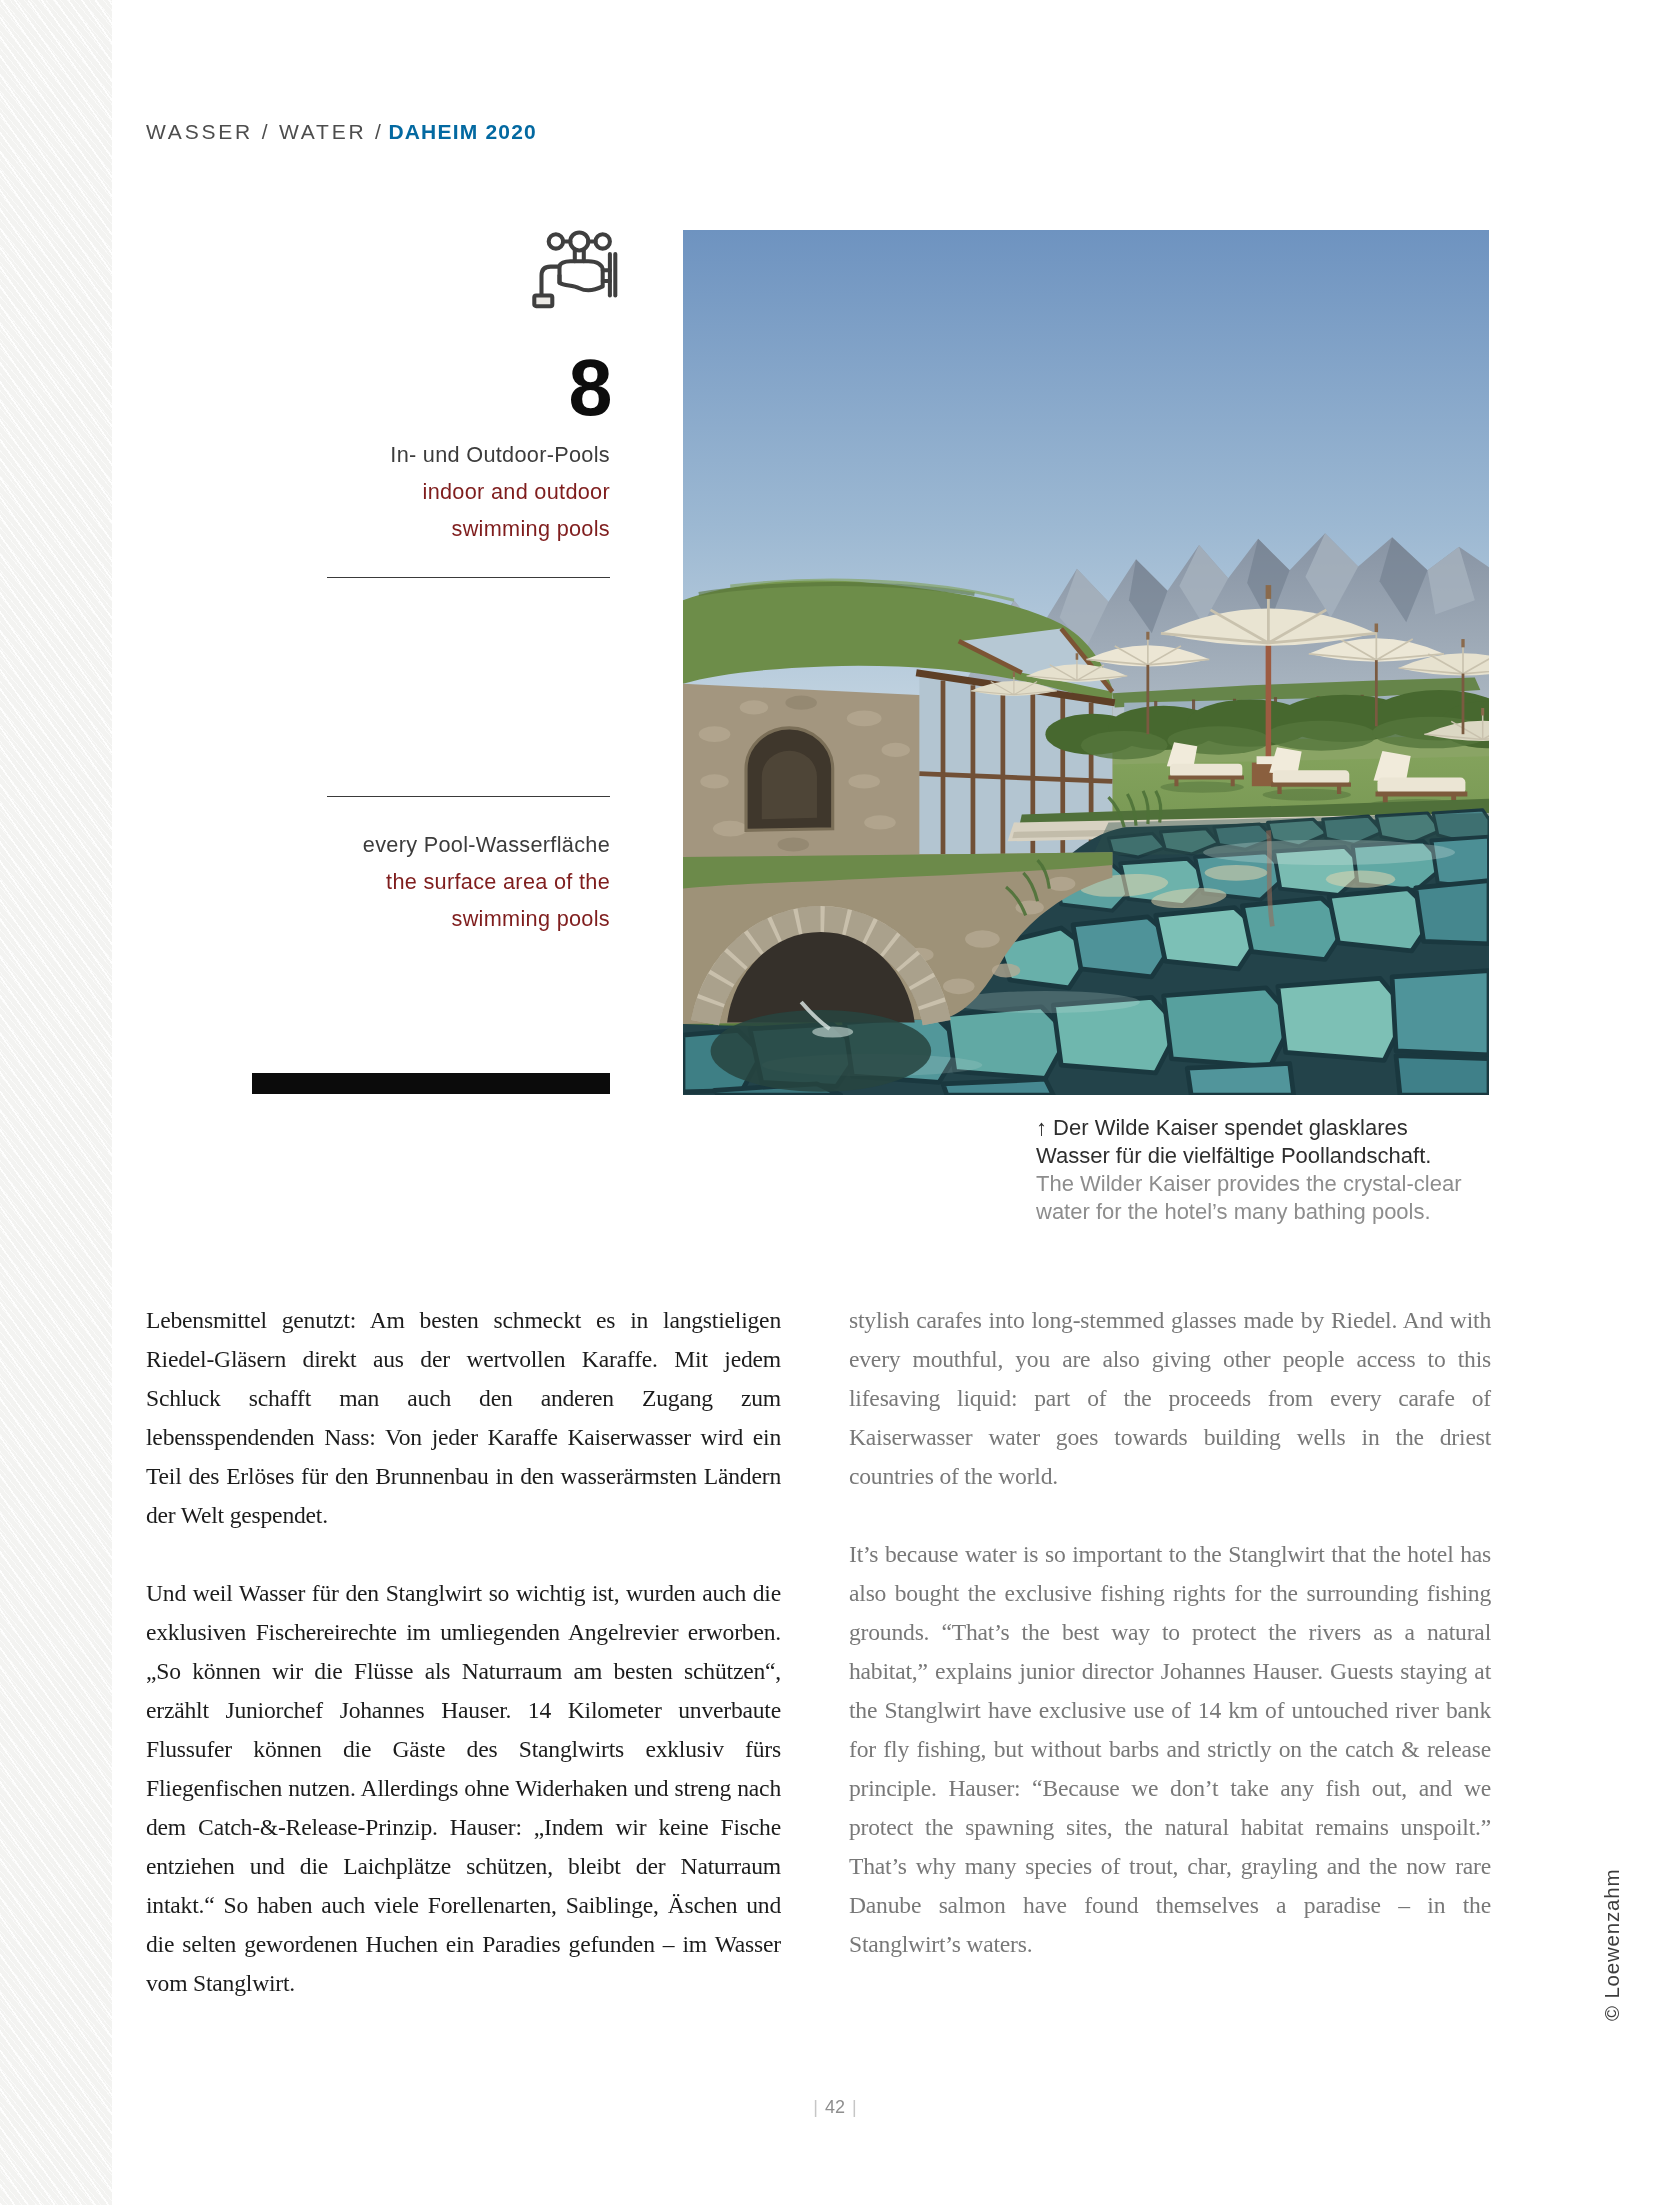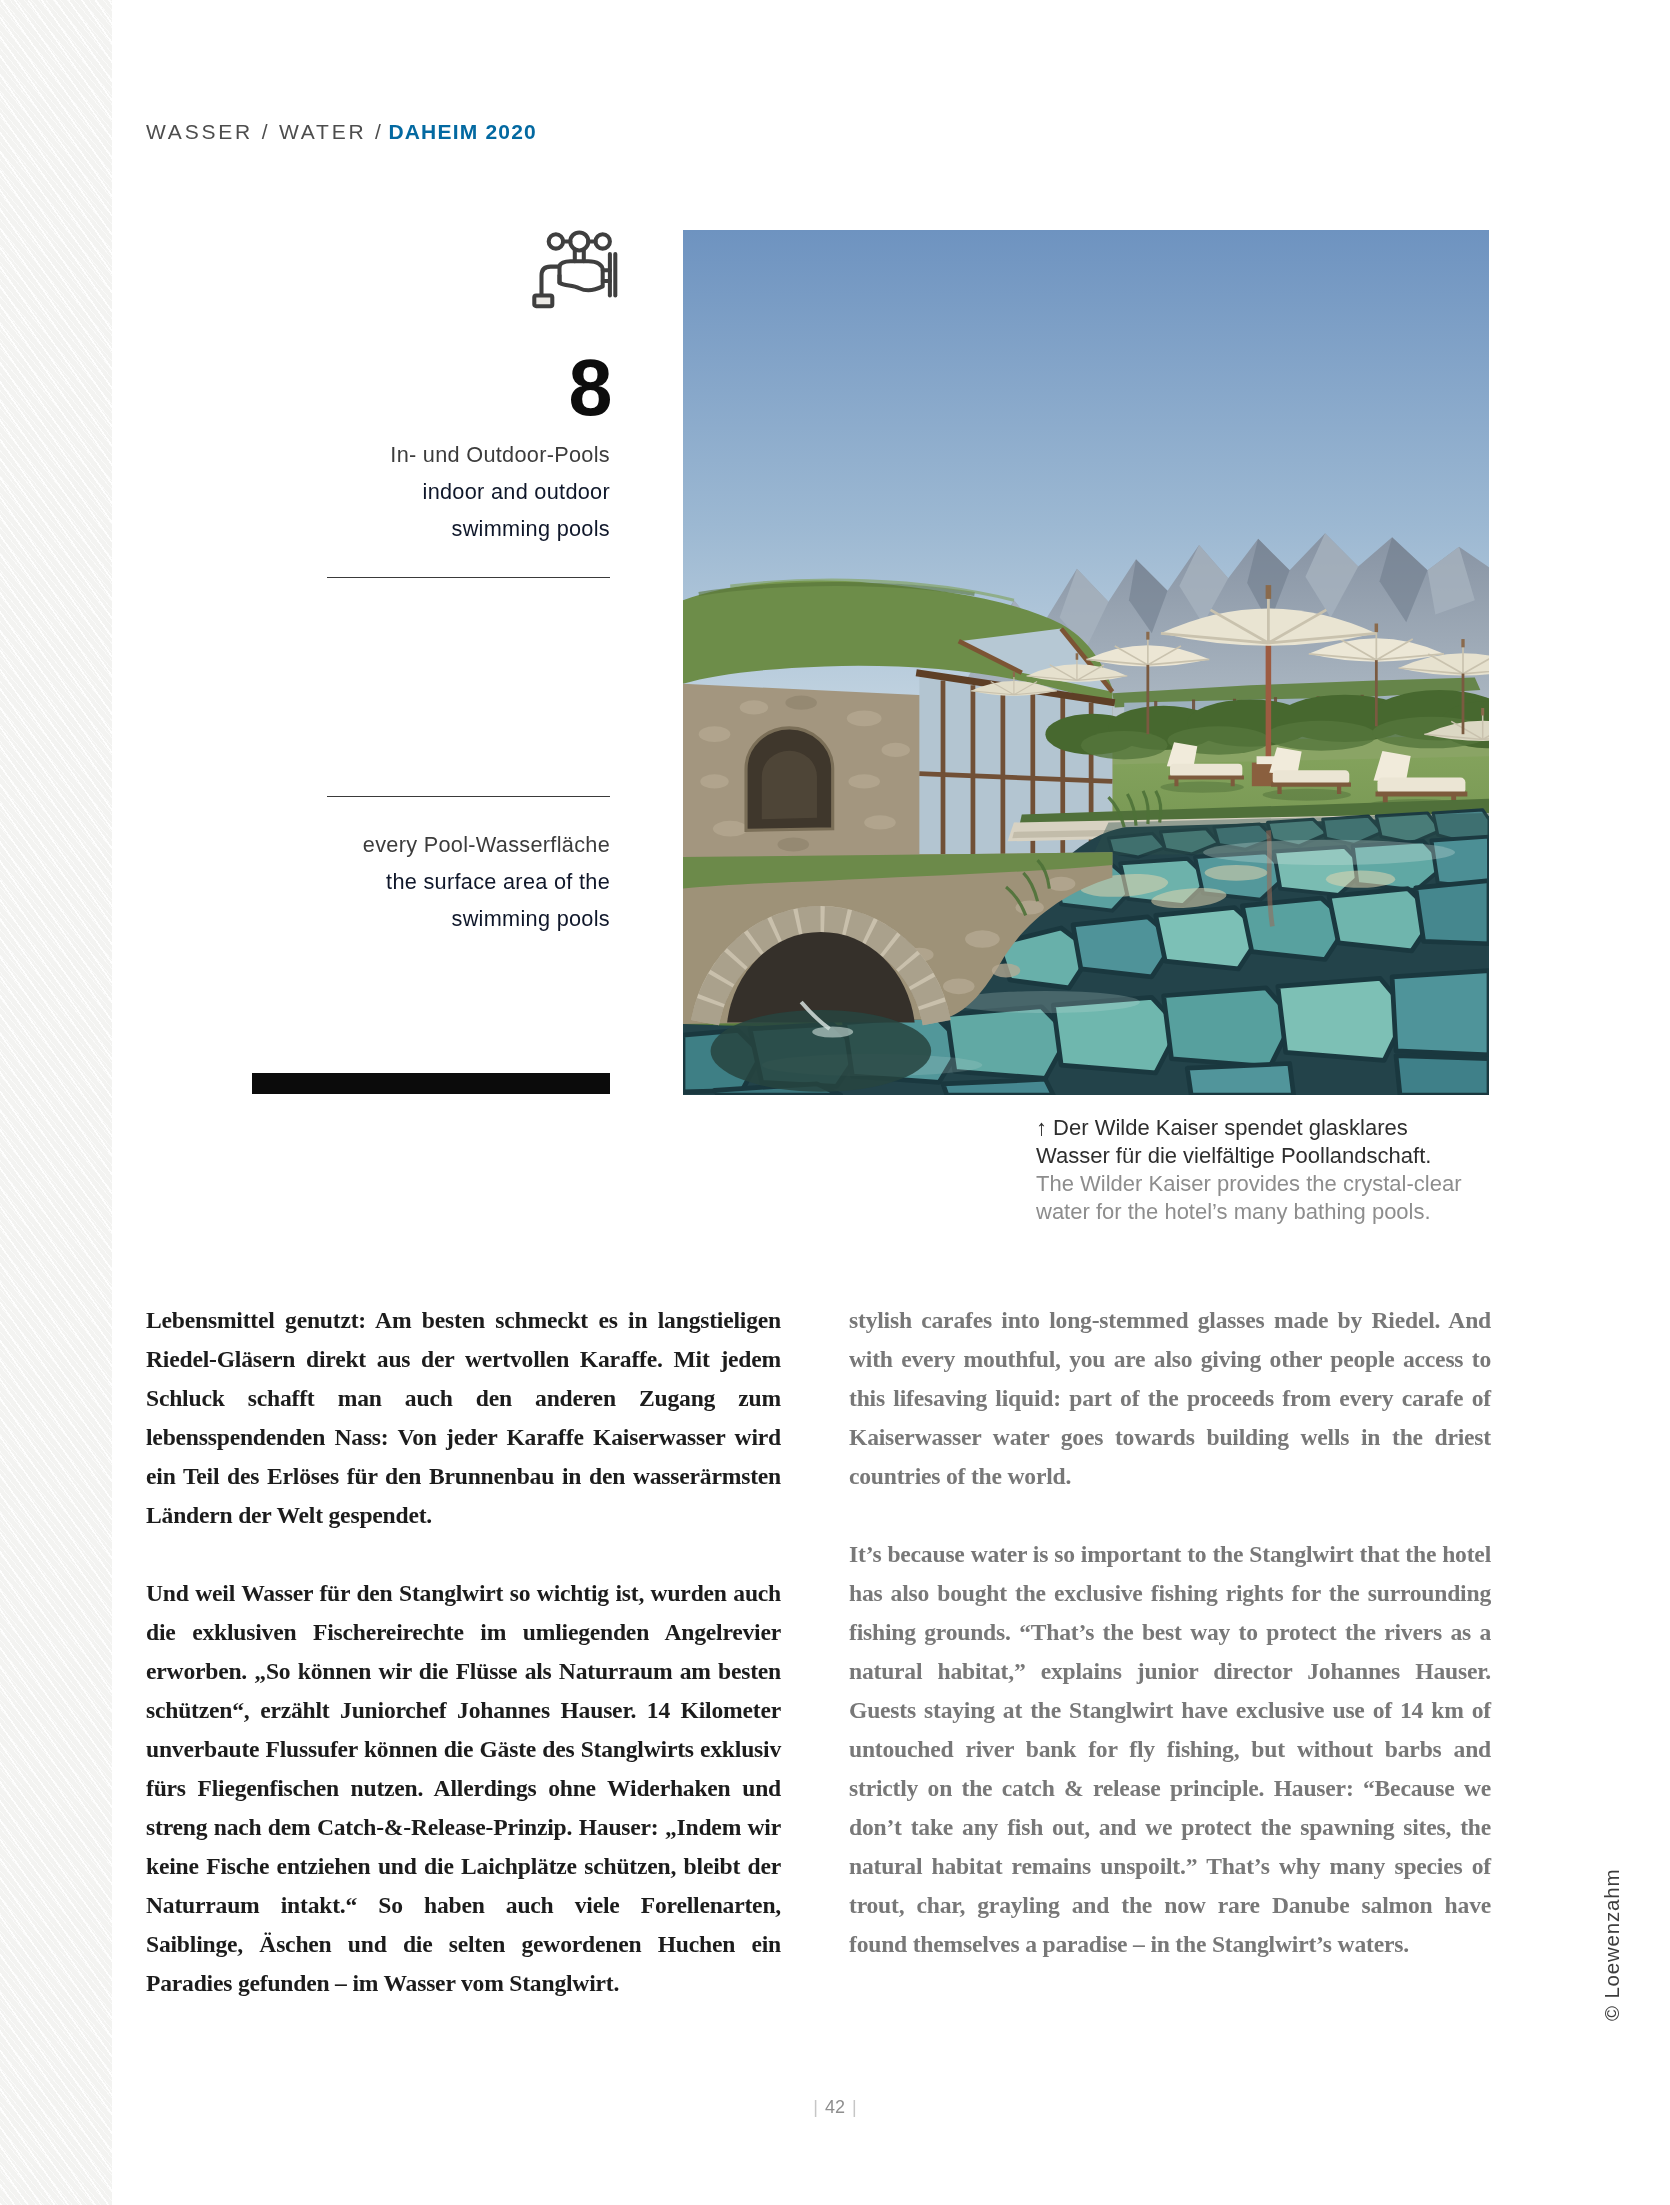--- a/index.html
+++ b/index.html
@@ -27,39 +27,39 @@
   
   .stat { position:absolute; left:252px; width:358px; text-align:right; }
   .stat-value { font-weight:700; color:#0d0d0d; font-size:79px; line-height:1.02; letter-spacing:-2.4px; white-space:nowrap; }
   .stat-unit  { font-weight:400; letter-spacing:-1.6px; color:#161616; }
   .stat-sup   { font-weight:400; font-size:41px; color:#161616; position:relative; top:-35px; letter-spacing:0; }
   .stat-1 { top:348px; }
   .stat-2 { top:599px; }
   .stat-3 { top:818px; }
   .lbl { line-height:37px; font-size:21.7px; letter-spacing:0.3px; }
   .lbl.de { color:#3c3c3c; font-weight:400; margin-top:7.9px; }
-  .lbl.en { color:#0f172a; font-weight:400; }
+  .lbl.en { color:#7f1d1d; font-weight:400; }
   .rule { position:absolute; left:327px; width:283px; border:none; border-top:1.6px solid #3a3a3a; }
   .rule-1 { top:577px; }
   .rule-2 { top:796px; }
   .black-bar { position:absolute; left:252px; top:1073px; width:358px; height:21px; background:#0b0b0b; }
 
   
   .photo { position:absolute; left:683px; top:230px; width:806px; height:865px; overflow:hidden; }
   .photo svg { display:block; }
 
   
   .caption { position:absolute; left:1036px; top:1114px; width:473px; }
   .cap-line { font-size:22px; line-height:28px; }
   .cap-de { color:#2e2e2e; }
   .cap-en { color:#8d8d8d; }
 
   
   .col { position:absolute; top:1301px; font-family:"Liberation Serif","DejaVu Serif",serif; font-size:23.6px; line-height:39px; text-align:justify; letter-spacing:-0.2px; }
-  .col p { margin-bottom:39px;font-weight:bold; }
+  .col p { margin-bottom:39px; }
   .col-de { left:146px; width:635px; color:#1c1c1c; }
   .col-en { left:849px; width:642px; color:#787878; }
 
   
   .credit { position:absolute; left:1600px; top:2021px; transform:rotate(-90deg); transform-origin:left top; font-size:20.5px; color:#3d3d3d; letter-spacing:0.8px; white-space:nowrap; }
 
   
   .pageno { position:absolute; left:0; top:2097px; width:1670px; text-align:center; font-size:18px; color:#8f8f8f; }
   .pageno .bar { color:#c6c6c6; font-weight:300; padding:0 7px; }
 </style>

